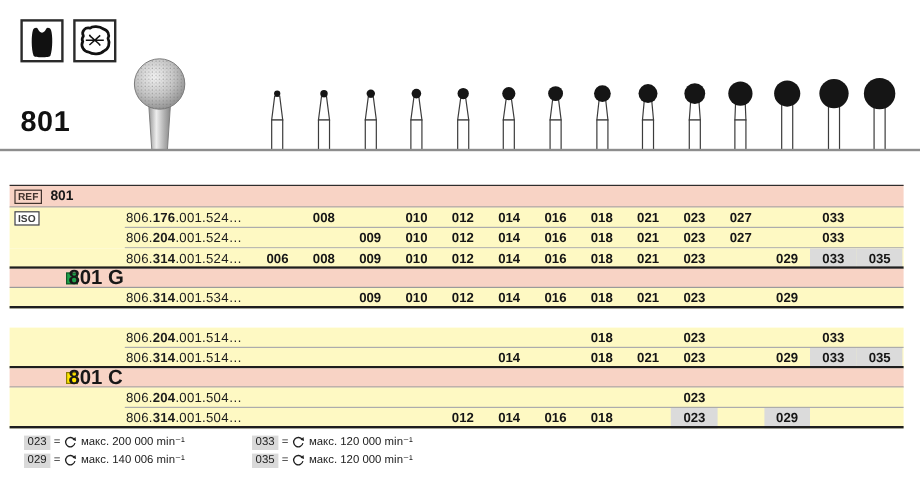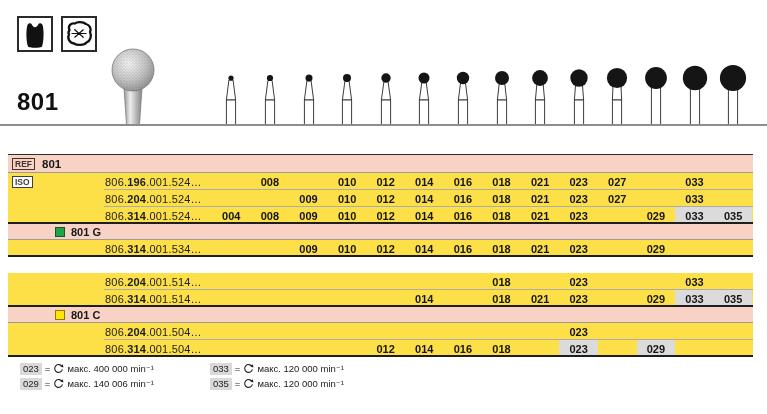--- a/index.html
+++ b/index.html
@@ -21,23 +21,23 @@
   .band-ref{border-top:1px solid #2e2e2e;}
   .taglabel{position:absolute;left:4px;top:50%;transform:translateY(-50%);
             display:inline-block;border:1px solid;font-size:8.5px;line-height:10px;
             padding:0 2px;font-weight:bold;background:transparent;}
   .ref-tag{color:#42332e;border-color:#42332e;}
   .iso-tag{color:#3f3f3f;border-color:#3f3f3f;background:#fff;}
   .ref-val{position:absolute;left:34px;top:50%;transform:translateY(-50%);
            font-weight:bold;font-size:11.5px;color:#181818;}
   .bmarker{position:absolute;left:47px;top:50%;transform:translateY(-50%);
            width:10px;height:10px;border:1px solid rgba(0,0,0,.45);box-sizing:border-box;}
-  .bname{position:absolute;left:63px;top:50%;transform:translateY(-50%);
-         font-weight:bold;font-size:11px;color:#181818;}
-  .drow{background:#fde047;}
+  .bname{position:absolute;left:49px;top:50%;transform:translateY(-50%);
+         font-weight:bold;font-size:17px;color:#181818;}
+  .drow{background:#fef9c3;}
   .iso-num{position:absolute;left:97px;top:50%;transform:translateY(-50%);
            white-space:nowrap;color:#1c1c1c;letter-spacing:.2px;}
   .iso-num .mid{font-weight:bold;}
   .scell{position:absolute;top:0;bottom:0;display:flex;align-items:center;
          justify-content:center;font-weight:bold;color:#151515;}
   .scell.shaded{background:#dbdbdb;}
   .ul{position:absolute;left:96px;right:0;bottom:0;height:1px;background:#acacac;}
   .ul-thick{position:absolute;left:0;right:0;bottom:0;height:2px;background:#1e1e1e;}
 
   
@@ -163,21 +163,21 @@
 
   <div class="baseline"></div>
 
   <div id="size-table">
       <div class="trow band band-ref" style="top: 0px; height: 19px;">
         <div class="taglabel ref-tag">REF</div>
         <div class="ref-val">801</div>
       </div>
       <div class="trow drow" style="top: 19px; height: 17px;">
         <div class="taglabel iso-tag">ISO</div>
-        <div class="iso-num"><span>806.</span><span class="mid">196</span><span>.001.524…</span></div>
+        <div class="iso-num"><span>806.</span><span class="mid">176</span><span>.001.524…</span></div>
         <div class="scell" style="left: 242.6px; width: 38.6px;">008</div>
         <div class="scell" style="left: 319.8px; width: 38.6px;">010</div>
         <div class="scell" style="left: 358.4px; width: 38.6px;">012</div>
         <div class="scell" style="left: 397px; width: 38.6px;">014</div>
         <div class="scell" style="left: 435.6px; width: 38.6px;">016</div>
         <div class="scell" style="left: 474.2px; width: 38.6px;">018</div>
         <div class="scell" style="left: 512.8px; width: 38.6px;">021</div>
         <div class="scell" style="left: 551.4px; width: 38.6px;">023</div>
         <div class="scell" style="left: 590px; width: 38.6px;">027</div>
         <div class="scell" style="left: 667.2px; width: 38.6px;">033</div>
@@ -192,21 +192,21 @@
         <div class="scell" style="left: 435.6px; width: 38.6px;">016</div>
         <div class="scell" style="left: 474.2px; width: 38.6px;">018</div>
         <div class="scell" style="left: 512.8px; width: 38.6px;">021</div>
         <div class="scell" style="left: 551.4px; width: 38.6px;">023</div>
         <div class="scell" style="left: 590px; width: 38.6px;">027</div>
         <div class="scell" style="left: 667.2px; width: 38.6px;">033</div>
         <div class="ul"></div>
       </div>
       <div class="trow drow" style="top: 53px; height: 17px;">
         <div class="iso-num"><span>806.</span><span class="mid">314</span><span>.001.524…</span></div>
-        <div class="scell" style="left: 204px; width: 38.6px;">004</div>
+        <div class="scell" style="left: 204px; width: 38.6px;">006</div>
         <div class="scell" style="left: 242.6px; width: 38.6px;">008</div>
         <div class="scell" style="left: 281.2px; width: 38.6px;">009</div>
         <div class="scell" style="left: 319.8px; width: 38.6px;">010</div>
         <div class="scell" style="left: 358.4px; width: 38.6px;">012</div>
         <div class="scell" style="left: 397px; width: 38.6px;">014</div>
         <div class="scell" style="left: 435.6px; width: 38.6px;">016</div>
         <div class="scell" style="left: 474.2px; width: 38.6px;">018</div>
         <div class="scell" style="left: 512.8px; width: 38.6px;">021</div>
         <div class="scell" style="left: 551.4px; width: 38.6px;">023</div>
         <div class="scell" style="left: 628.6px; width: 38.6px;">029</div>
@@ -270,21 +270,21 @@
       </div>
     </div>
 
   <div class="fnote" style="left:20px;top:362px;">
     <span class="fl">023</span>
       <span>=</span>
     <svg width="11" height="11" viewBox="0 0 11 11">
         <path d="M8.9,3.4 A3.9,3.9 0 1 0 9.4,6.3" fill="none" stroke="#222" stroke-width="1.1"></path>
         <path d="M9.9,1.2 L10.4,4.4 L7.4,3.4 Z" fill="#222"></path>
       </svg>
-    <span>макс. 400 000 min⁻¹</span>
+    <span>макс. 200 000 min⁻¹</span>
   </div>
   <div class="fnote" style="left:20px;top:377px;">
     <span class="fl">029</span>
       <span>=</span>
     <svg width="11" height="11" viewBox="0 0 11 11">
         <path d="M8.9,3.4 A3.9,3.9 0 1 0 9.4,6.3" fill="none" stroke="#222" stroke-width="1.1"></path>
         <path d="M9.9,1.2 L10.4,4.4 L7.4,3.4 Z" fill="#222"></path>
       </svg>
     <span>макс. 140 006 min⁻¹</span>
   </div>

